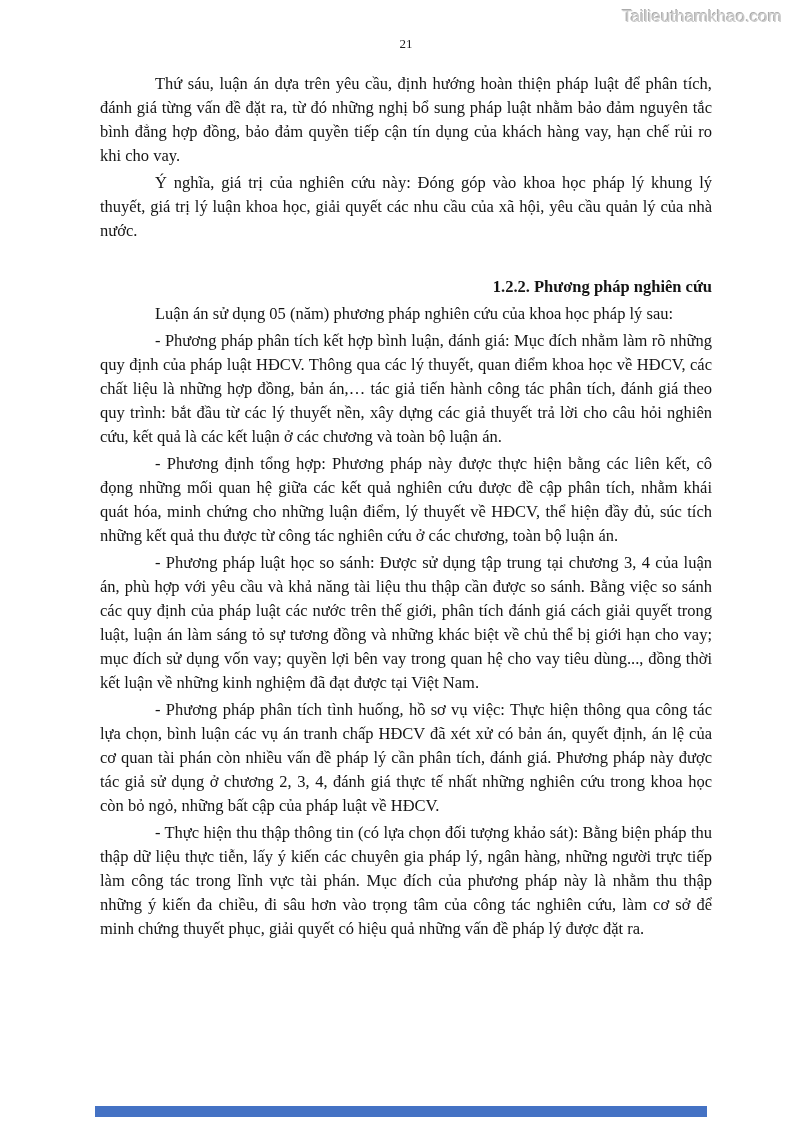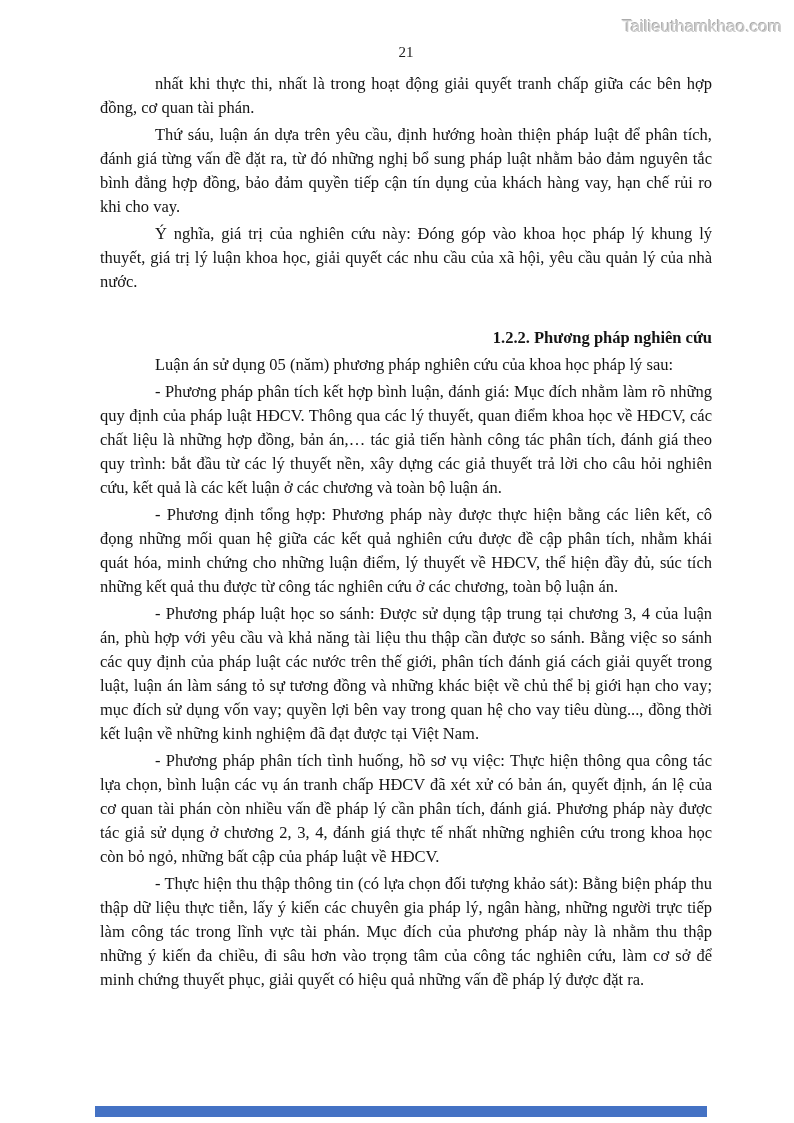--- a/index.html
+++ b/index.html
@@ -5,33 +5,32 @@
   html, body { margin:0; padding:0; }
   body {
     width:794px; height:1123px;
     background:#ffffff;
     position:relative;
     overflow:hidden;
     font-family:"Liberation Serif", serif;
   }
   .watermark {
     position:absolute;
-    top:17px; right:12px;
+    top:7px; right:12px;
     font-family:"Liberation Sans", sans-serif;
     font-size:17px;
     color:#c9c9c9;
     text-shadow:1px 1px 0 #ffffff, -1px -1px 0 #ababab;
   }
   .page-number {
     position:absolute;
     top:36px; left:100px; width:612px;
     text-align:center;
-    font-size:15px;
+    font-size:13px;
     color:#1a1a1a;
-    margin-top:8px;
   }
   .content {
     position:absolute;
     top:72px; left:100px; width:612px;
     color:#141414;
     font-size:16.5px;
     line-height:24px;
   }
   .content p {
     margin:0 0 3px 0;
@@ -49,21 +48,20 @@
   }
 </style>
 </head>
 <body>
 
 <div class="watermark">Tailieuthamkhao.com</div>
 
 <div class="page-number">21</div>
 
 <div class="content">
-  <p><span>nhất khi thực thi, nhất là trong hoạt động giải quyết tranh chấp giữa các bên hợp đồng, cơ quan tài phán.</span></p>
 
   <p><span class="lead">Thứ sáu,</span><span> luận án dựa trên yêu cầu, định hướng hoàn thiện pháp luật để phân tích, đánh giá từng vấn đề đặt ra, từ đó những nghị bổ sung pháp luật nhằm bảo đảm nguyên tắc bình đẳng hợp đồng, bảo đảm quyền tiếp cận tín dụng của khách hàng vay, hạn chế rủi ro khi cho vay.</span></p>
 
   <p><span>Ý nghĩa, giá trị của nghiên cứu này: Đóng góp vào khoa học pháp lý khung lý thuyết, giá trị lý luận khoa học, giải quyết các nhu cầu của xã hội, yêu cầu quản lý của nhà nước.</span></p>
 
   <p class="h"><span>1.2.2. Phương pháp nghiên cứu</span></p>
 
 
   <p><span>Luận án sử dụng 05 (năm) phương pháp nghiên cứu của khoa học pháp lý sau:</span></p>
 

